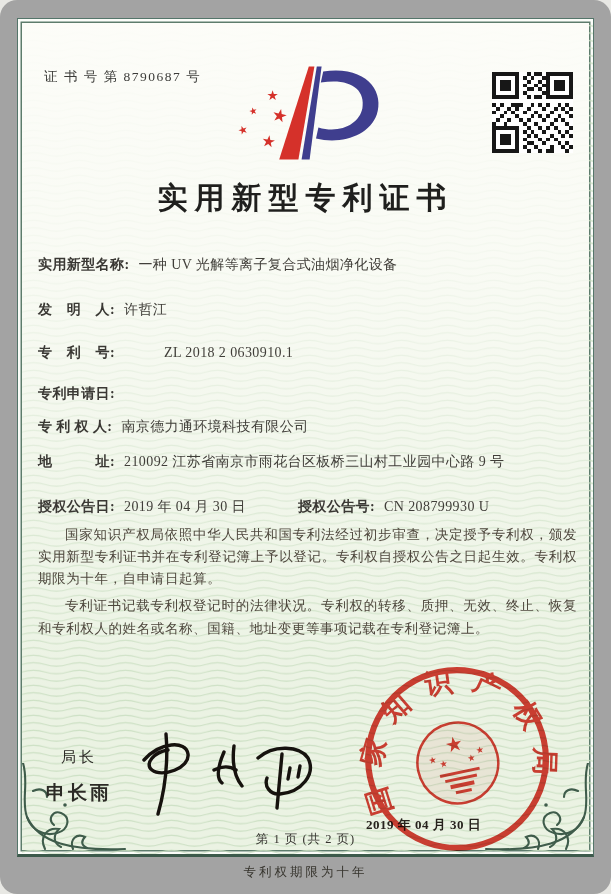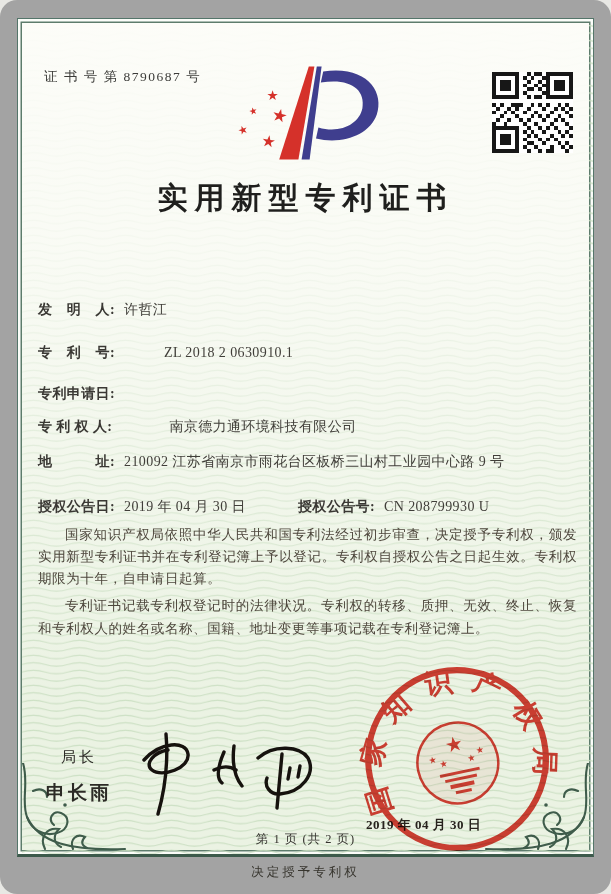--- a/index.html
+++ b/index.html
@@ -40,21 +40,21 @@
   }
   
   .frow {
     position:absolute; left:38px; right:30px; z-index:4;
     display:flex; align-items:flex-start;
     font-size:14px; color:#403e39; letter-spacing:.4px; line-height:1.5;
   }
   .flabel { white-space:nowrap; margin-right:9px; font-weight:600; color:#3a3834; }
   .fvalue { }
   .row-name { top:254px; } .row-inventor { top:299px; } .row-patno { top:342px;gap:40px; }
-  .row-filing { top:383px; } .row-patentee { top:416px;gap:48px; } .row-address { top:451px; }
+  .row-filing { top:383px; } .row-patentee { top:416px; } .row-address { top:451px; }
   .row-address .fvalue { max-width:438px; }
   .row-grant { top:496px; }
   .grant-pair { display:flex;text-align:center; }
   .grant-pair.second { margin-left:52px; }
   
   .paras { position:absolute; left:38px; right:34px; top:524px; z-index:4; }
   .paras p {
     text-indent:2em; font-size:13.5px; line-height:1.64; color:#4d463c;
     text-align:justify; letter-spacing:.6px; margin-bottom:5px;
   }
@@ -140,20 +140,24 @@
       <path fill-rule="evenodd" d="M14 0h7v7h-7zM15 1h5v5h-5z"></path>
         <rect x="16" y="2" width="3" height="3"></rect>
       <path fill-rule="evenodd" d="M0 14h7v7H0zM1 15h5v5H1z"></path>
         <rect x="2" y="16" width="3" height="3"></rect>
       <path d="M9 0h1v1H9zM11 0h2v1h-2zM8 1h1v1H8zM10 1h1v1h-1zM13 1h1v1h-1zM9 2h1v1H9zM12 2h1v1h-1zM8 3h1v1H8zM11 3h1v1h-1zM13 3h1v1h-1zM9 4h2v1H9zM12 4h1v1h-1zM8 5h1v1H8zM13 5h1v1h-1zM9 6h1v1H9zM11 6h2v1h-2zM0 8h1v1H0zM2 8h1v1H2zM5 8h3v1H5zM10 8h1v1h-1zM12 8h1v1h-1zM14 8h1v1h-1zM17 8h1v1h-1zM19 8h1v1h-1zM1 9h1v1H1zM4 9h1v1H4zM6 9h1v1H6zM9 9h1v1H9zM13 9h1v1h-1zM16 9h1v1h-1zM18 9h1v1h-1zM20 9h1v1h-1zM0 10h1v1H0zM3 10h1v1H3zM5 10h1v1H5zM8 10h1v1H8zM11 10h1v1h-1zM15 10h1v1h-1zM19 10h1v1h-1zM2 11h1v1H2zM6 11h1v1H6zM10 11h1v1h-1zM12 11h1v1h-1zM14 11h1v1h-1zM17 11h1v1h-1zM20 11h1v1h-1zM1 12h1v1H1zM4 12h1v1H4zM7 12h1v1H7zM9 12h1v1H9zM13 12h1v1h-1zM16 12h1v1h-1zM18 12h1v1h-1zM0 13h1v1H0zM3 13h1v1H3zM8 13h1v1H8zM11 13h1v1h-1zM15 13h1v1h-1zM19 13h1v1h-1zM9 14h1v1H9zM12 14h1v1h-1zM14 14h1v1h-1zM16 14h1v1h-1zM20 14h1v1h-1zM8 15h1v1H8zM10 15h1v1h-1zM13 15h1v1h-1zM17 15h1v1h-1zM19 15h1v1h-1zM9 16h1v1H9zM11 16h1v1h-1zM15 16h1v1h-1zM18 16h1v1h-1zM20 16h1v1h-1zM8 17h1v1H8zM12 17h1v1h-1zM14 17h1v1h-1zM16 17h1v1h-1zM9 18h2v1H9zM13 18h1v1h-1zM17 18h1v1h-1zM19 18h1v1h-1zM8 19h1v1H8zM11 19h1v1h-1zM15 19h1v1h-1zM18 19h1v1h-1zM20 19h1v1h-1zM9 20h1v1H9zM12 20h1v1h-1zM14 20h2v1h-2zM19 20h1v1h-1z"></path>
     </g>
   </svg>
 
   <div class="title">实用新型专利证书</div>
 
+  <div class="frow row-name">
+    <span class="flabel">实用新型名称:</span>
+    <span class="fvalue">一种 UV 光解等离子复合式油烟净化设备</span>
+  </div>
   <div class="frow row-inventor">
     <span class="flabel">发　明　人:</span>
     <span class="fvalue">许哲江</span>
   </div>
   <div class="frow row-patno">
     <span class="flabel">专　利　号:</span>
     <span class="fvalue">ZL 2018 2 0630910.1</span>
   </div>
   <div class="frow row-filing">
     <span class="flabel">专利申请日:</span>
@@ -219,15 +223,15 @@
         <rect x="80" y="112" width="40" height="3"></rect>
         <rect x="84" y="118" width="32" height="3"></rect>
         <rect x="88" y="124" width="24" height="4"></rect>
         <rect x="92" y="131" width="16" height="3"></rect>
       </g>
     </g>
   </svg>
   <div class="seal-date">2019 年 04 月 30 日</div>
 
   <div class="page-info">第 1 页 (共 2 页)</div>
-  <div class="back-note">决定授予专利权</div>
+  <div class="back-note">专利权期限为十年</div>
 
 </div>
 
 </body></html>

